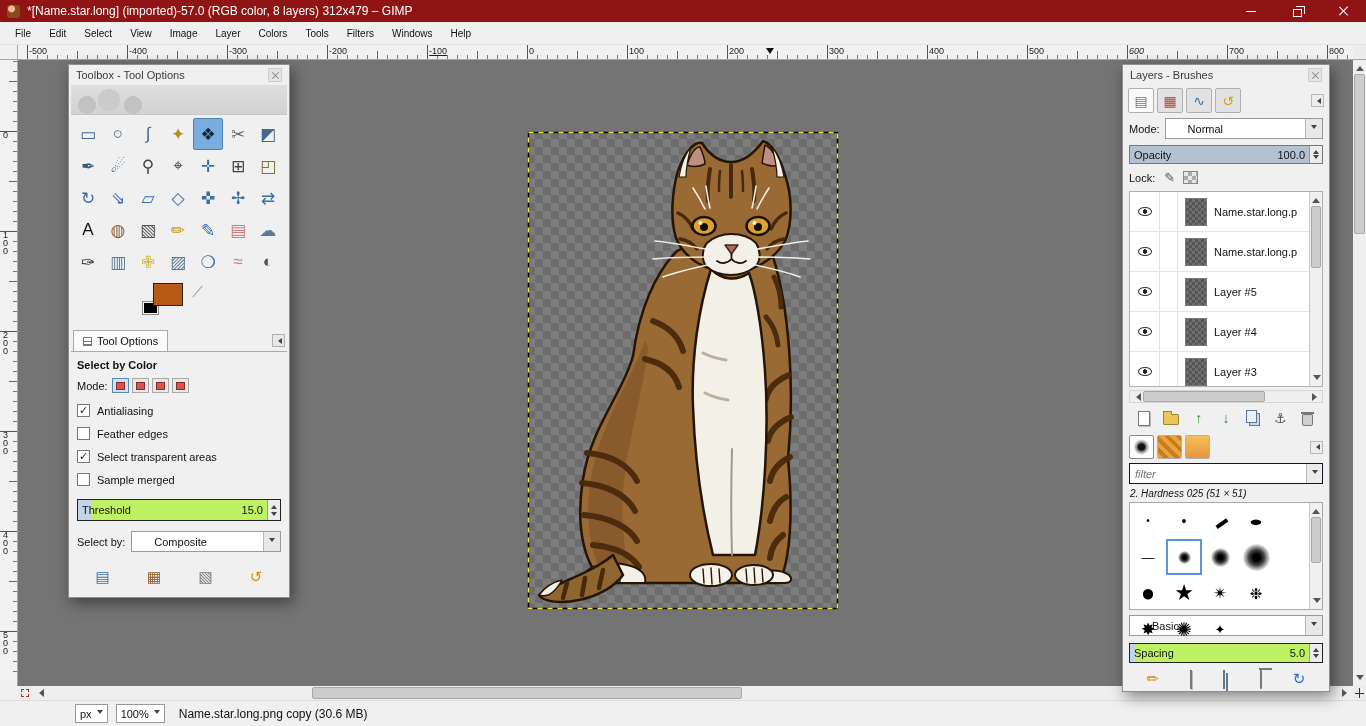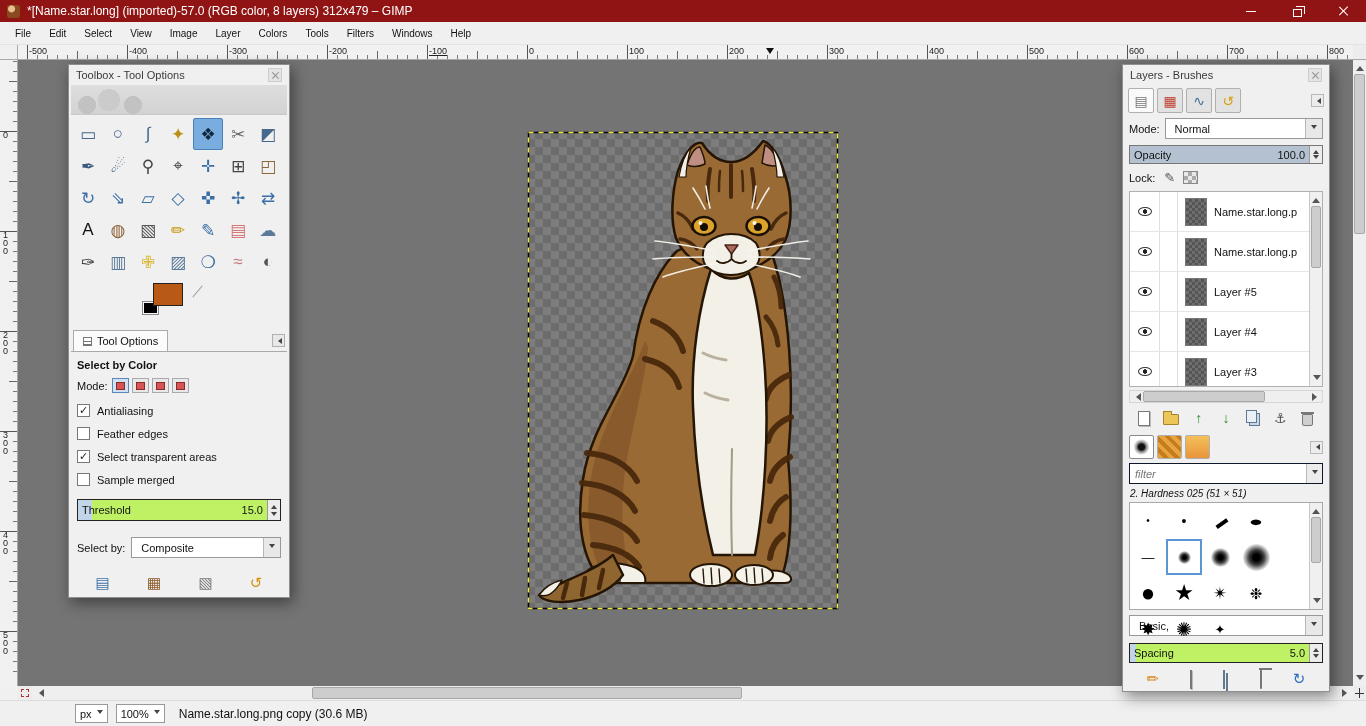--- a/index.html
+++ b/index.html
@@ -100,22 +100,22 @@
 #opts{margin-top:6px}
 .optrow{display:flex;align-items:center;gap:7px;height:23px;font-size:11px}
 .cb{width:13px;height:13px;border:1px solid #777;background:#fff;font-size:11px;line-height:11px;text-align:center;font-weight:bold;color:#222}
 .spinslider{position:relative;height:22px;border:1px solid #222;background:#bef264;font-size:11px}
 .ss-fill{position:absolute;left:0;top:0;bottom:0;background:#c2d5e8}
 .ss-label{position:absolute;left:4px;top:4px}
 .ss-value{position:absolute;right:17px;top:4px}
 .ss-spin{position:absolute;right:0;top:0;bottom:0;width:13px;border-left:1px solid #999;background:#ececec;display:flex;flex-direction:column}
 .ss-spin span{flex:1;display:flex;align-items:center;justify-content:center}
 #threshold{margin-top:8px}
-#selectbyrow{display:flex;align-items:center;gap:6px;margin-top:16px;font-size:11px}
-.combo{flex:1;display:flex;align-items:center;height:21px;border:1px solid #999;background:#fff;padding-left:9px;font-size:11px}
+#selectbyrow{display:flex;align-items:center;gap:6px;margin-top:10px;font-size:11px}
+.combo{flex:1;display:flex;align-items:center;height:21px;border:1px solid #999;background:#fff;padding-left:22px;font-size:11px}
 .combo-arrow{margin-left:auto;width:17px;align-self:stretch;border-left:1px solid #b8b8b8;background:#e8e8e8;display:flex;align-items:center;justify-content:center}
 #tbfoot{display:flex;justify-content:space-around;align-items:center;margin-top:16px}
 .ticon{font-size:15px}
 
 
 #dtabs{display:flex;align-items:center;gap:3px;padding:3px 5px;height:31px}
 .dtab{width:26px;height:25px;border:1px solid #b0b0b0;background:#e2e2e2;border-radius:2px;display:flex;align-items:center;justify-content:center;font-size:14px}
 .dtab.active{background:#fafafa}
 .menusq{margin-left:auto;width:13px;height:13px;border:1px solid #b8b8b8;background:#ececec;display:flex;align-items:center;justify-content:center}
 #ldockbody{padding:0 6px}
@@ -214,21 +214,21 @@
     <span class="hnum" style="left: 109px;">-400</span>
     <span class="hnum" style="left: 209px;">-300</span>
     <span class="hnum" style="left: 309px;">-200</span>
     <span class="hnum" style="left: 409px; text-decoration: underline;">-100</span>
     <span class="hnum" style="left: 509px;">0</span>
     <span class="hnum" style="left: 609px;">100</span>
     <span class="hnum" style="left: 709px;">200</span>
     <span class="hnum" style="left: 809px;">300</span>
     <span class="hnum" style="left: 909px;">400</span>
     <span class="hnum" style="left: 1009px;">500</span>
-    <span class="hnum" style="left: 1109px;">600</span>
+    <span class="hnum" style="left: 1109px; font-style: italic;">600</span>
     <span class="hnum" style="left: 1209px;">700</span>
     <span class="hnum" style="left: 1309px;">800</span>
   </div>
 <div id="vruler">
     <span class="vnum" style="top: 71px;">0</span>
     <span class="vnum" style="top: 171px;">1
 0
 0</span>
     <span class="vnum" style="top: 271px;">2
 0

